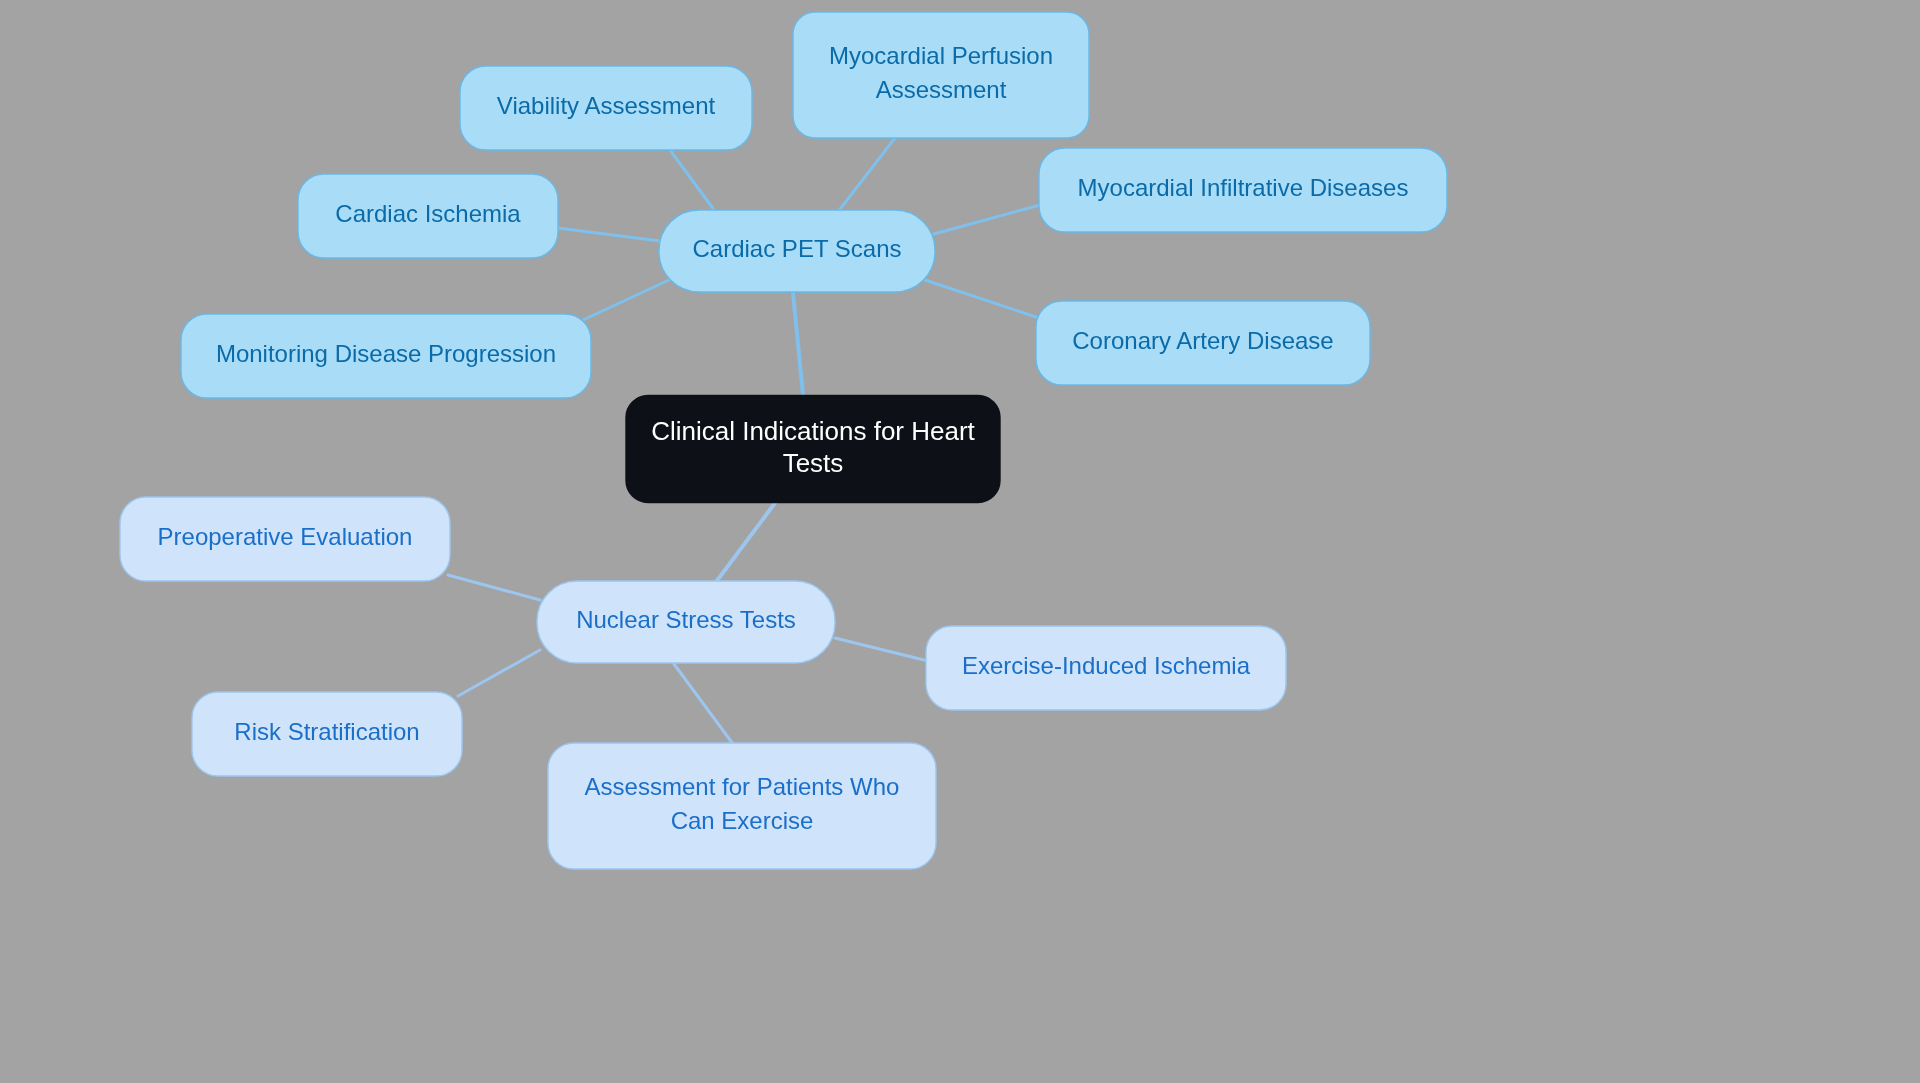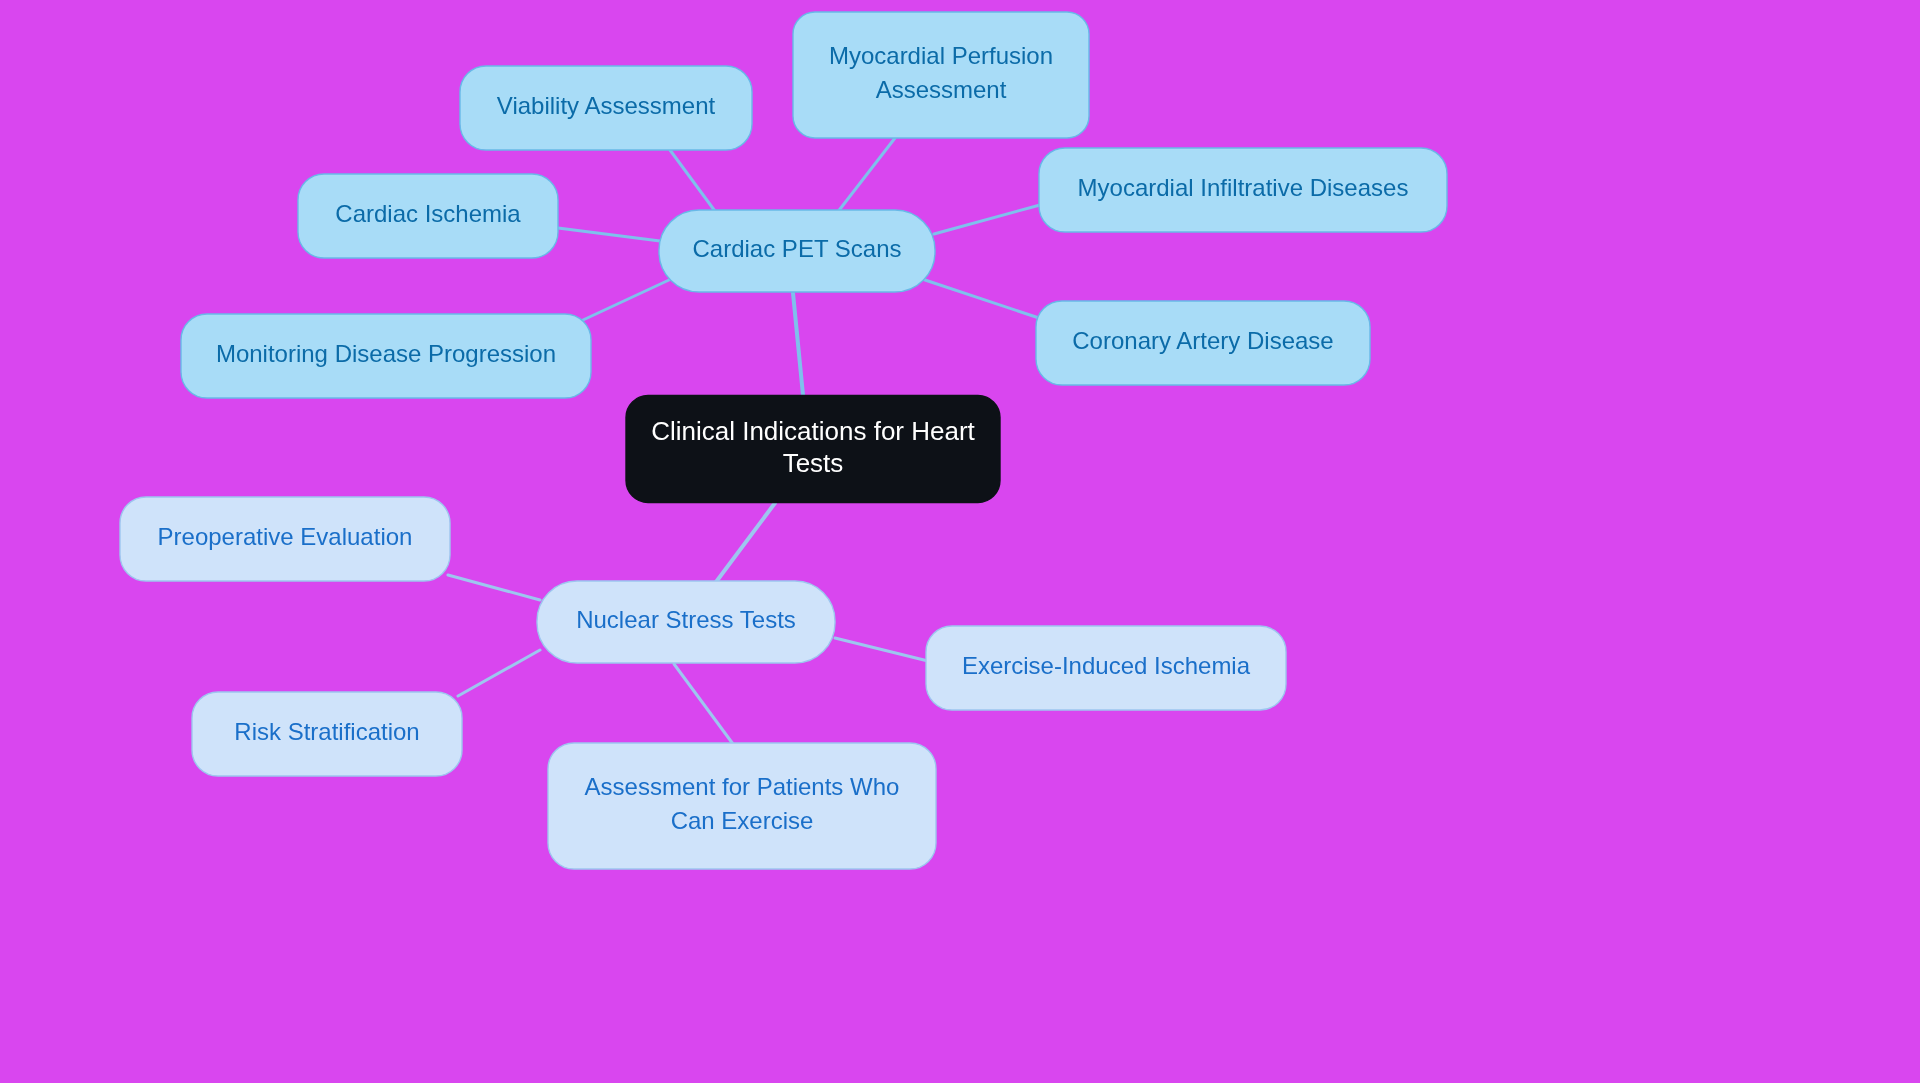--- a/index.html
+++ b/index.html
@@ -11,21 +11,21 @@
   body {
     width: 1920px;
     height: 1083px;
     overflow: hidden;
     font-family: "Liberation Sans", sans-serif;
   }
   #mindmap-root {
     position: relative;
     width: 1920px;
     height: 1083px;
-    background: #d946ef;
+    background: #a3a3a3;
   }
   svg.mm-canvas {
     position: absolute;
     top: 0;
     left: 0;
     width: 1920px;
     height: 1083px;
     display: block;
   }
   .mm-edge {

